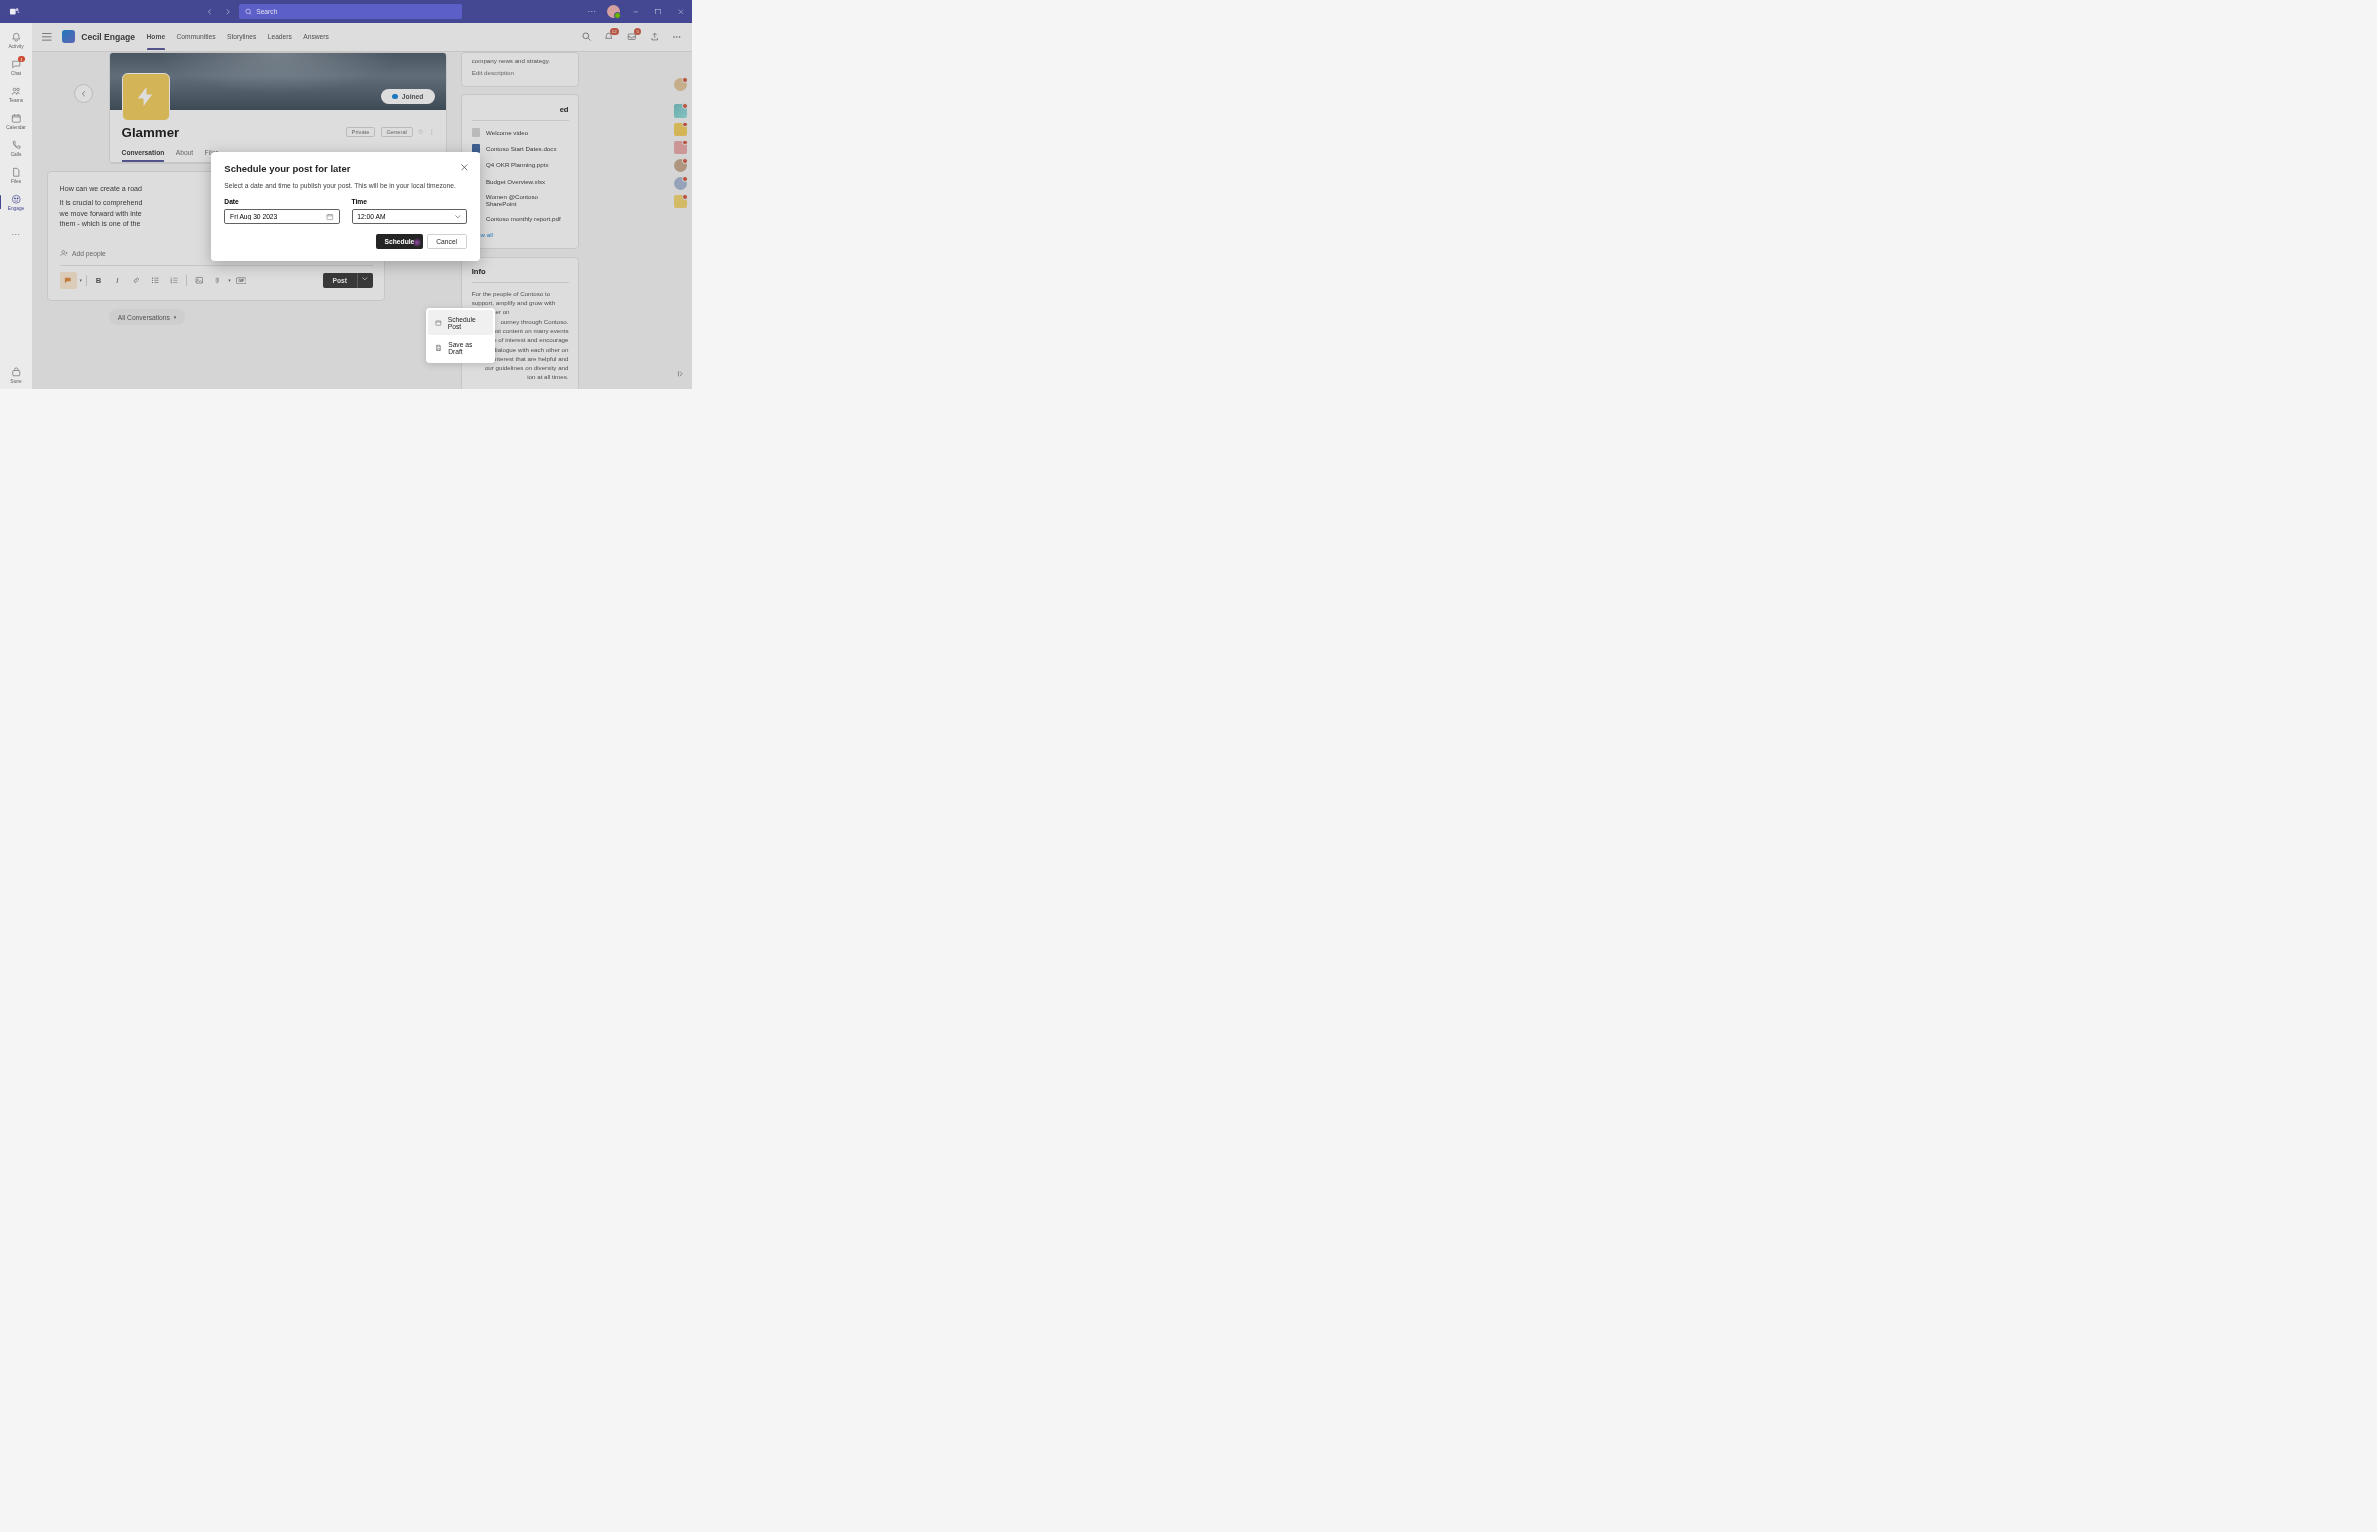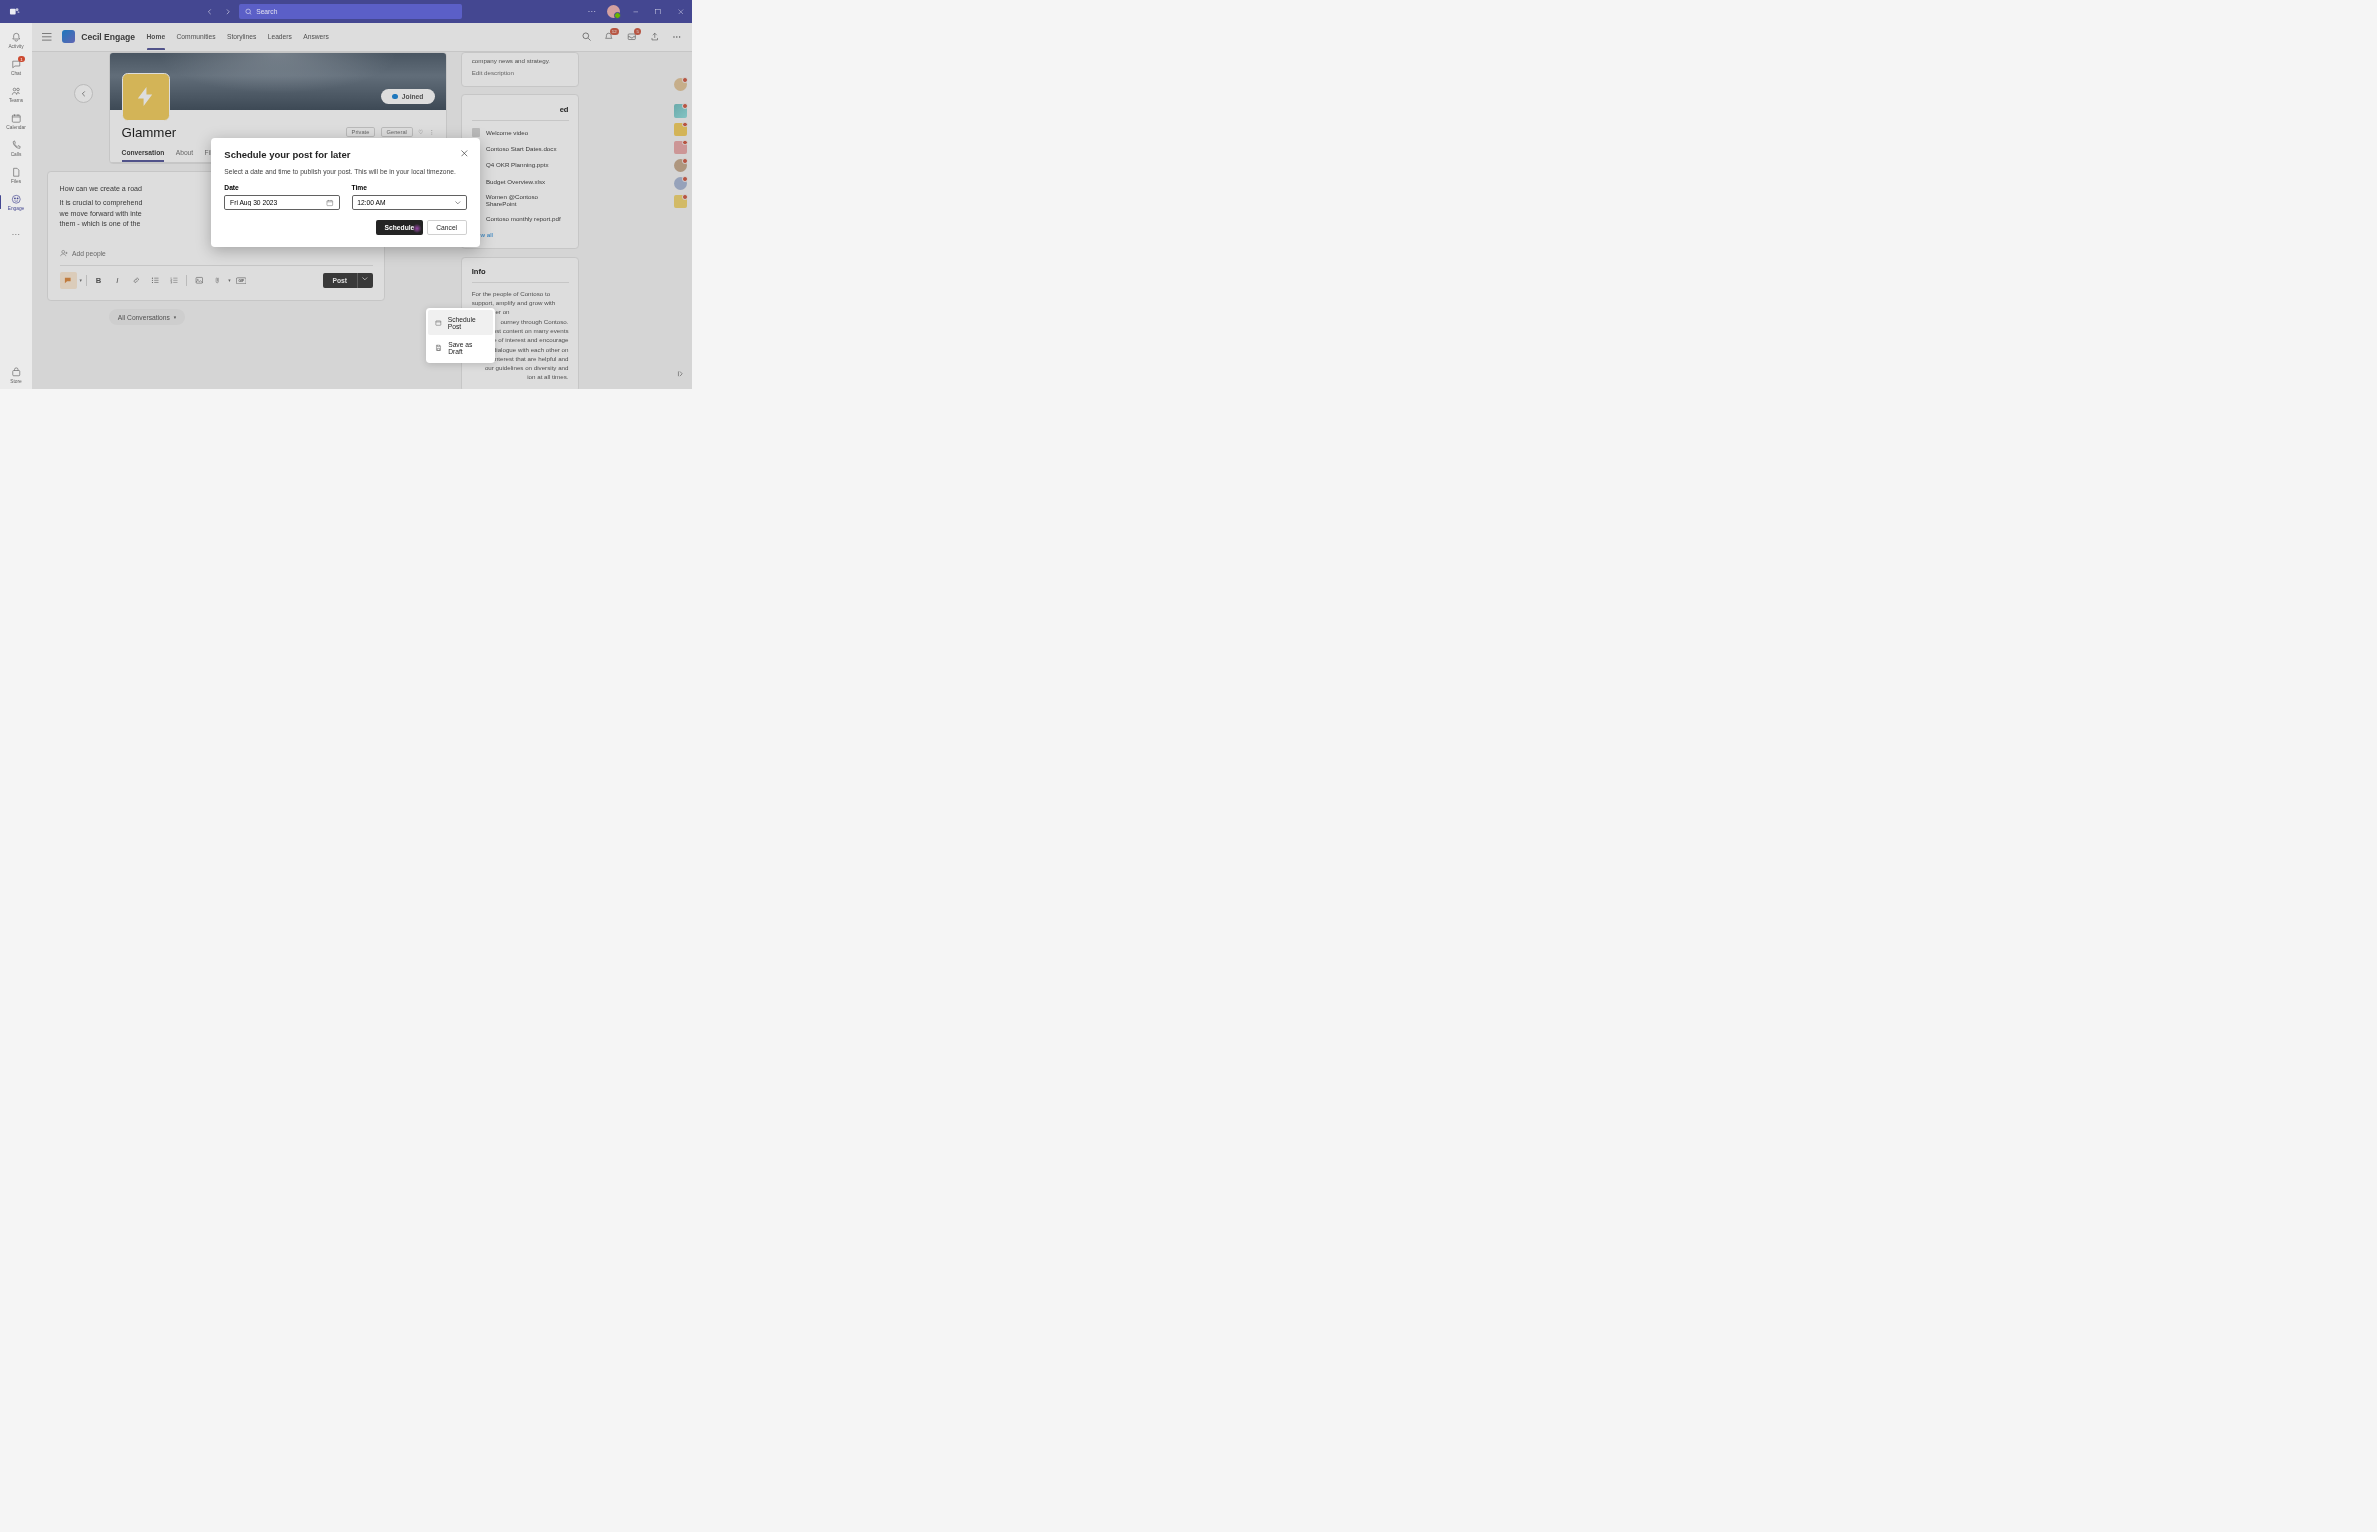--- a/index.html
+++ b/index.html
@@ -50,21 +50,21 @@
     .feed-column { flex: 0 0 414px; padding: 0 0 0 11.4px; margin-left: 3.8px; overflow-y: auto; }
     .back-circle { width: 19px; height: 19px; border: 0.5px solid #d0d0d0; border-radius: 50%; background: white; display: flex; align-items: center; justify-content: center; position: absolute; left: 42px; top: 61px; cursor: pointer; z-index: 5; }
 
     
     .community-card { background: white; border: 0.5px solid #e0e0e0; border-radius: 3.8px; overflow: hidden; margin-top: 0; width: 338px; margin-left: 62px; }
     .community-banner { height: 57px; background: linear-gradient(to bottom, #3a4a5a 0%, #5a6a7a 40%, #2a3a4a 100%); position: relative; }
     .community-banner::before { content: ''; position: absolute; inset: 0; background: radial-gradient(ellipse at top, rgba(200,210,220,0.4) 0%, transparent 50%); }
     .community-avatar { width: 48px; height: 48px; background: #f2c94c; border-radius: 5.7px; display: flex; align-items: center; justify-content: center; position: absolute; bottom: -11.4px; left: 11.4px; font-size: 23px; color: white; border: 1.9px solid white; }
     .joined-pill { position: absolute; right: 11.4px; bottom: 5.7px; background: white; border-radius: 9.5px; padding: 3.8px 11.4px; display: flex; align-items: center; gap: 3.8px; font-size: 6.7px; font-weight: 600; color: #424242; }
     .joined-check { width: 5.7px; height: 5.7px; background: #0078d4; border-radius: 50%; display: inline-block; }
-    .community-name { font-size: 13.3px; font-weight: 400; padding: 15px 11.4px 3.8px; }
+    .community-name { font-size: 13.3px; font-weight: 700; padding: 15px 11.4px 3.8px; }
     .community-meta { display: flex; align-items: center; justify-content: flex-end; gap: 5.7px; padding: 0 11.4px 5.7px; font-size: 5.7px; color: #616161; }
     .meta-chip { border: 0.5px solid #d0d0d0; padding: 1px 4.8px; border-radius: 1.9px; }
     .community-tabs { display: flex; gap: 11.4px; padding: 0 11.4px; border-bottom: 0.5px solid #e0e0e0; }
     .community-tab { padding: 5.7px 0; font-size: 6.7px; color: #616161; cursor: pointer; position: relative; }
     .community-tab.active { color: #242424; font-weight: 600; }
     .community-tab.active::after { content: ''; position: absolute; bottom: 0; left: 0; right: 0; height: 1.4px; background: #444791; }
 
     
     .composer { background: white; border: 0.5px solid #e0e0e0; border-radius: 3.8px; margin-top: 7.6px; padding: 11.4px; width: 338px; }
     .composer-text { font-size: 7.1px; color: #242424; line-height: 1.5; margin-bottom: 5.7px; }
@@ -114,21 +114,21 @@
     
     .far-right { position: absolute; right: 0; top: 51px; width: 23px; display: flex; flex-direction: column; align-items: center; gap: 4.8px; padding-top: 3.8px; }
     .far-avatar { width: 13.3px; height: 13.3px; border-radius: 1.9px; position: relative; }
     .far-avatar::after { content: ''; position: absolute; top: -1px; right: -1px; width: 3.8px; height: 3.8px; background: #cc4a31; border-radius: 50%; border: 1px solid #f5f5f5; }
     .collapse-right { position: absolute; right: 5.7px; bottom: 9.5px; width: 11.4px; height: 11.4px; display: flex; align-items: center; justify-content: center; cursor: pointer; }
 
     
     .dim-overlay { position: absolute; inset: 23px 0 0 32px; background: rgba(120,120,120,0.25); z-index: 15; pointer-events: none; }
 
     
-    .modal { position: absolute; left: 211px; top: 138px; width: 269px; background: white; border-radius: 3.8px; box-shadow: 0 3.8px 15px rgba(0,0,0,0.25); z-index: 50; padding: 11.4px 13.3px; }
+    .modal { position: absolute; left: 211px; top: 152px; width: 269px; background: white; border-radius: 3.8px; box-shadow: 0 3.8px 15px rgba(0,0,0,0.25); z-index: 50; padding: 11.4px 13.3px; }
     .modal-title { font-size: 9.5px; font-weight: 700; color: #242424; }
     .modal-close { position: absolute; right: 9.5px; top: 9.5px; width: 11.4px; height: 11.4px; display: flex; align-items: center; justify-content: center; cursor: pointer; font-size: 7.6px; }
     .modal-subtitle { font-size: 6.7px; color: #424242; margin-top: 7.6px; }
     .modal-fields { display: flex; gap: 12px; margin-top: 9.5px; }
     .modal-field { flex: 1; }
     .modal-label { font-size: 6.7px; font-weight: 600; margin-bottom: 3.8px; display: block; }
     .modal-input { width: 100%; height: 15px; border: 0.5px solid #616161; border-radius: 1.9px; padding: 0 4.8px; font-size: 6.7px; display: flex; align-items: center; justify-content: space-between; }
     .modal-input input { border: none; outline: none; width: 100%; font-size: 6.7px; }
     .modal-input-icon { color: #616161; }
     .modal-actions { display: flex; justify-content: flex-end; gap: 3.8px; margin-top: 9.5px; }

